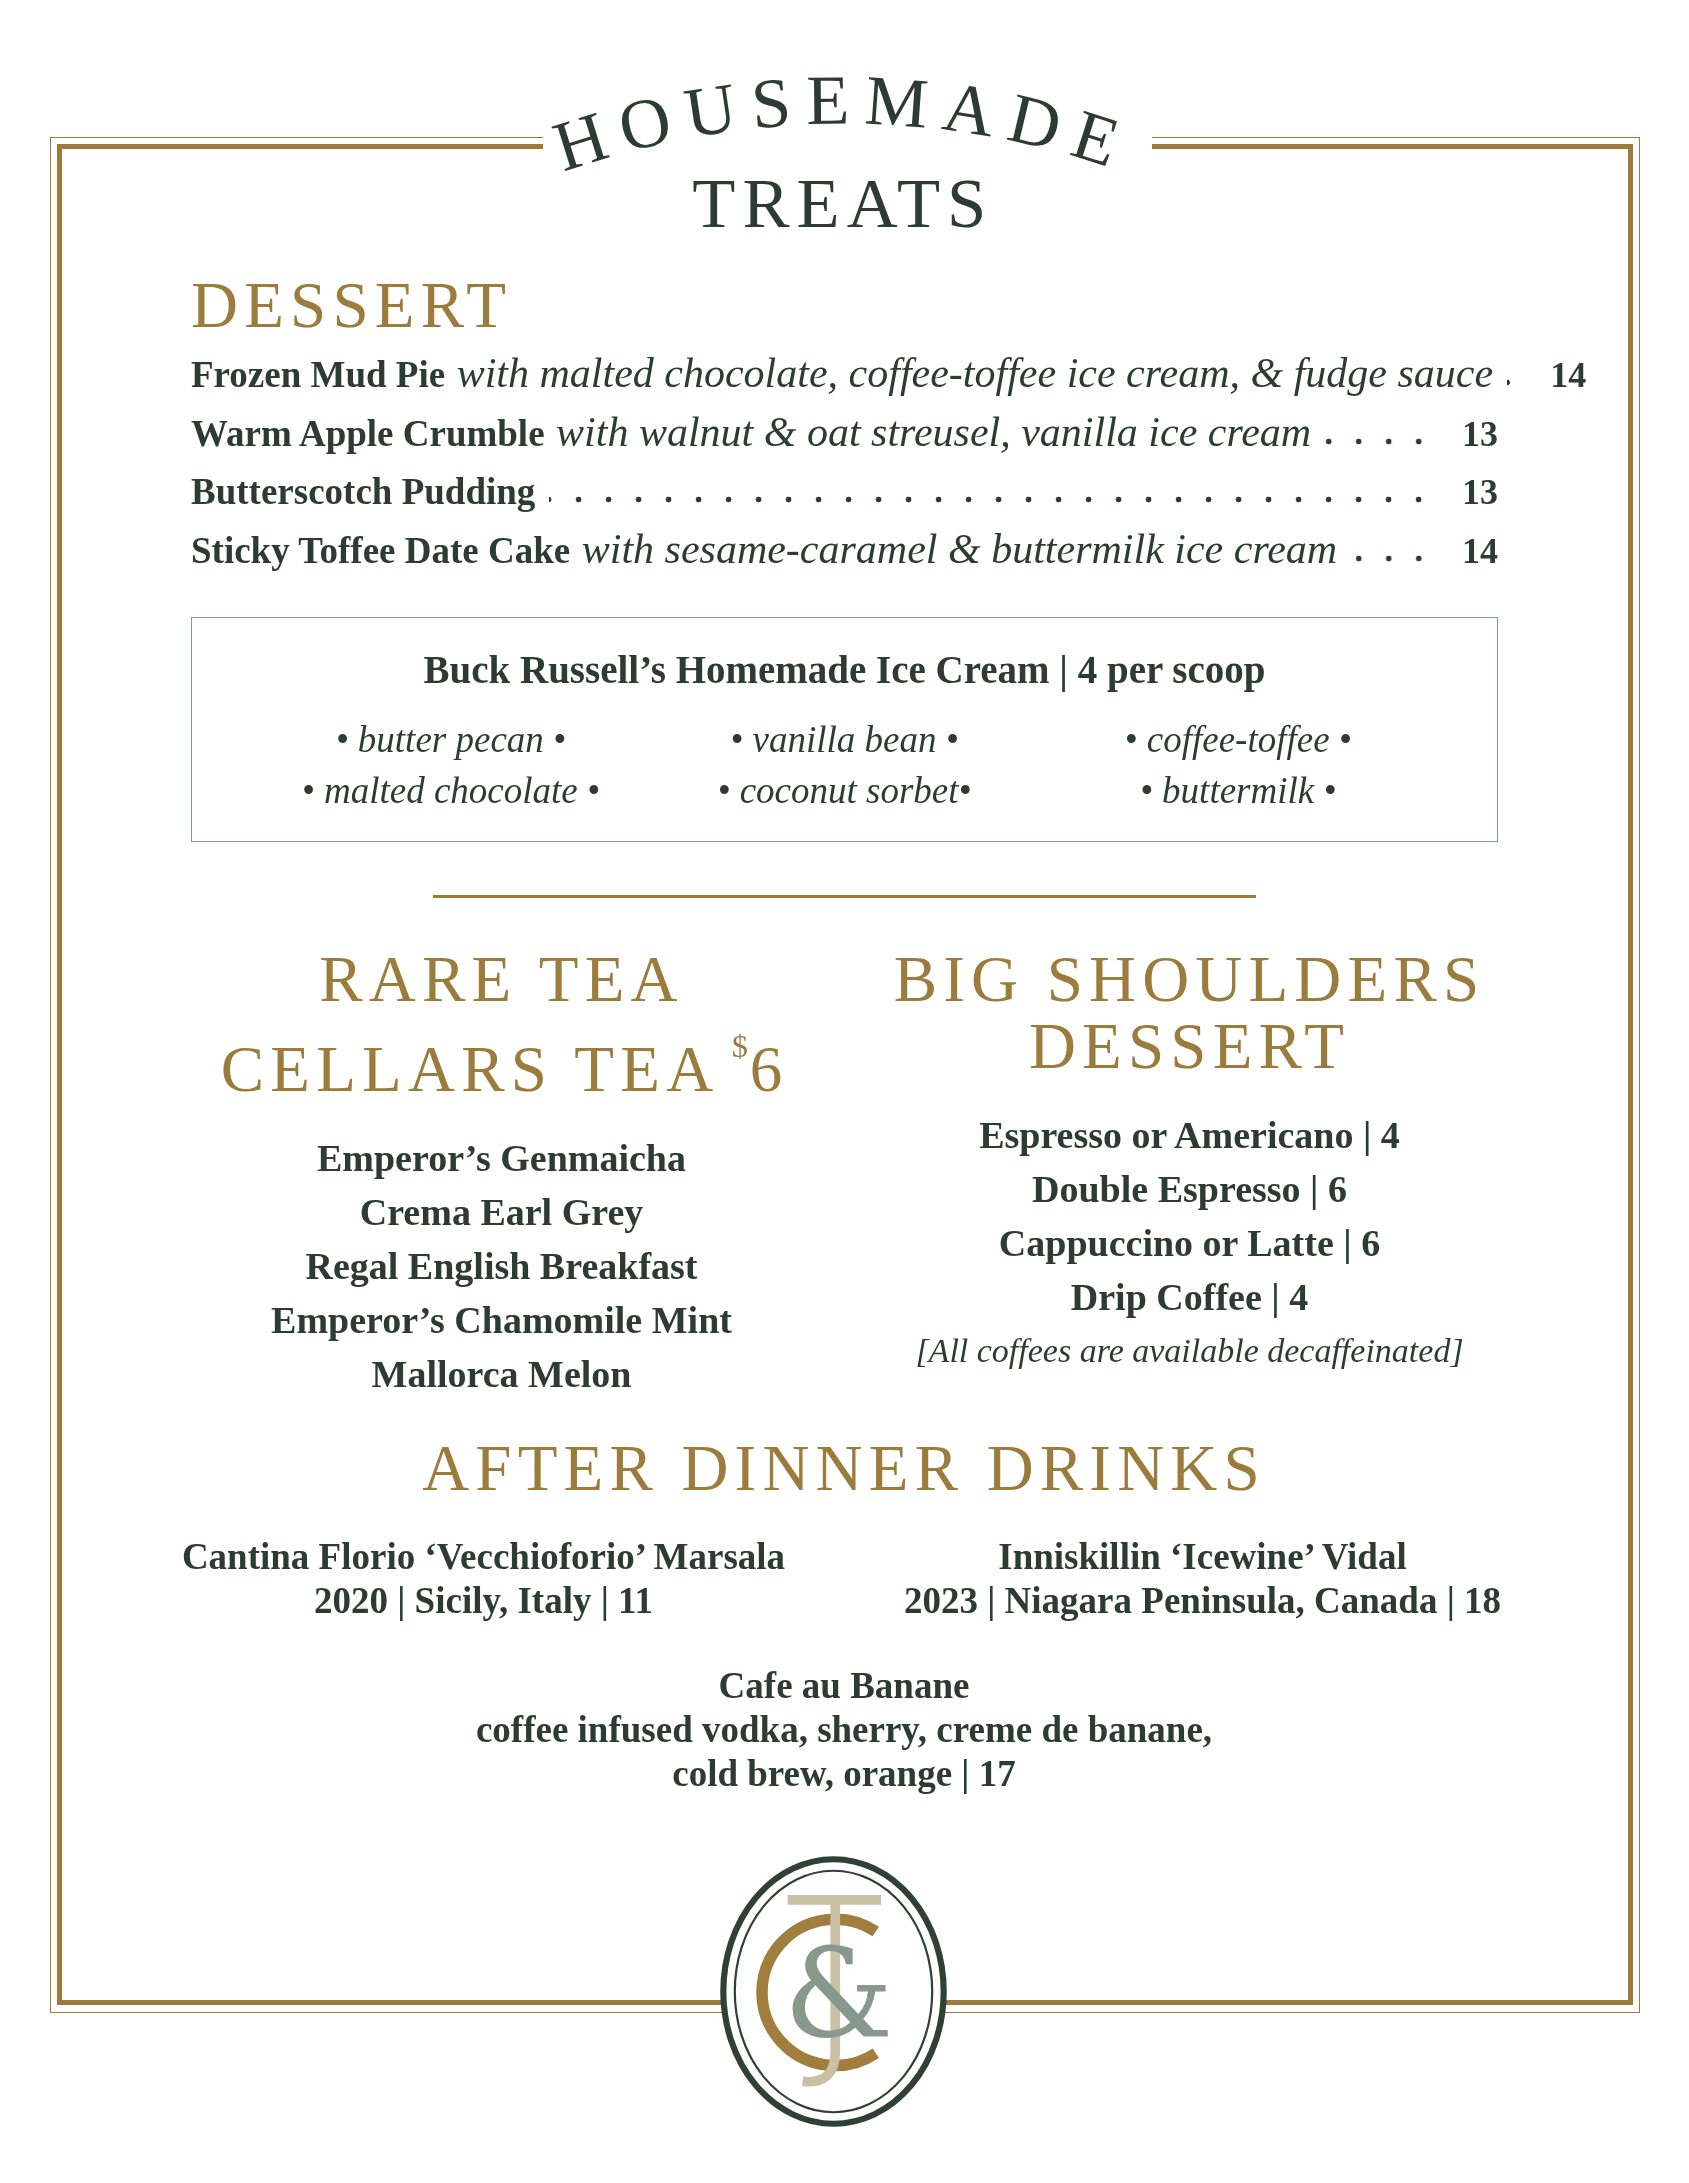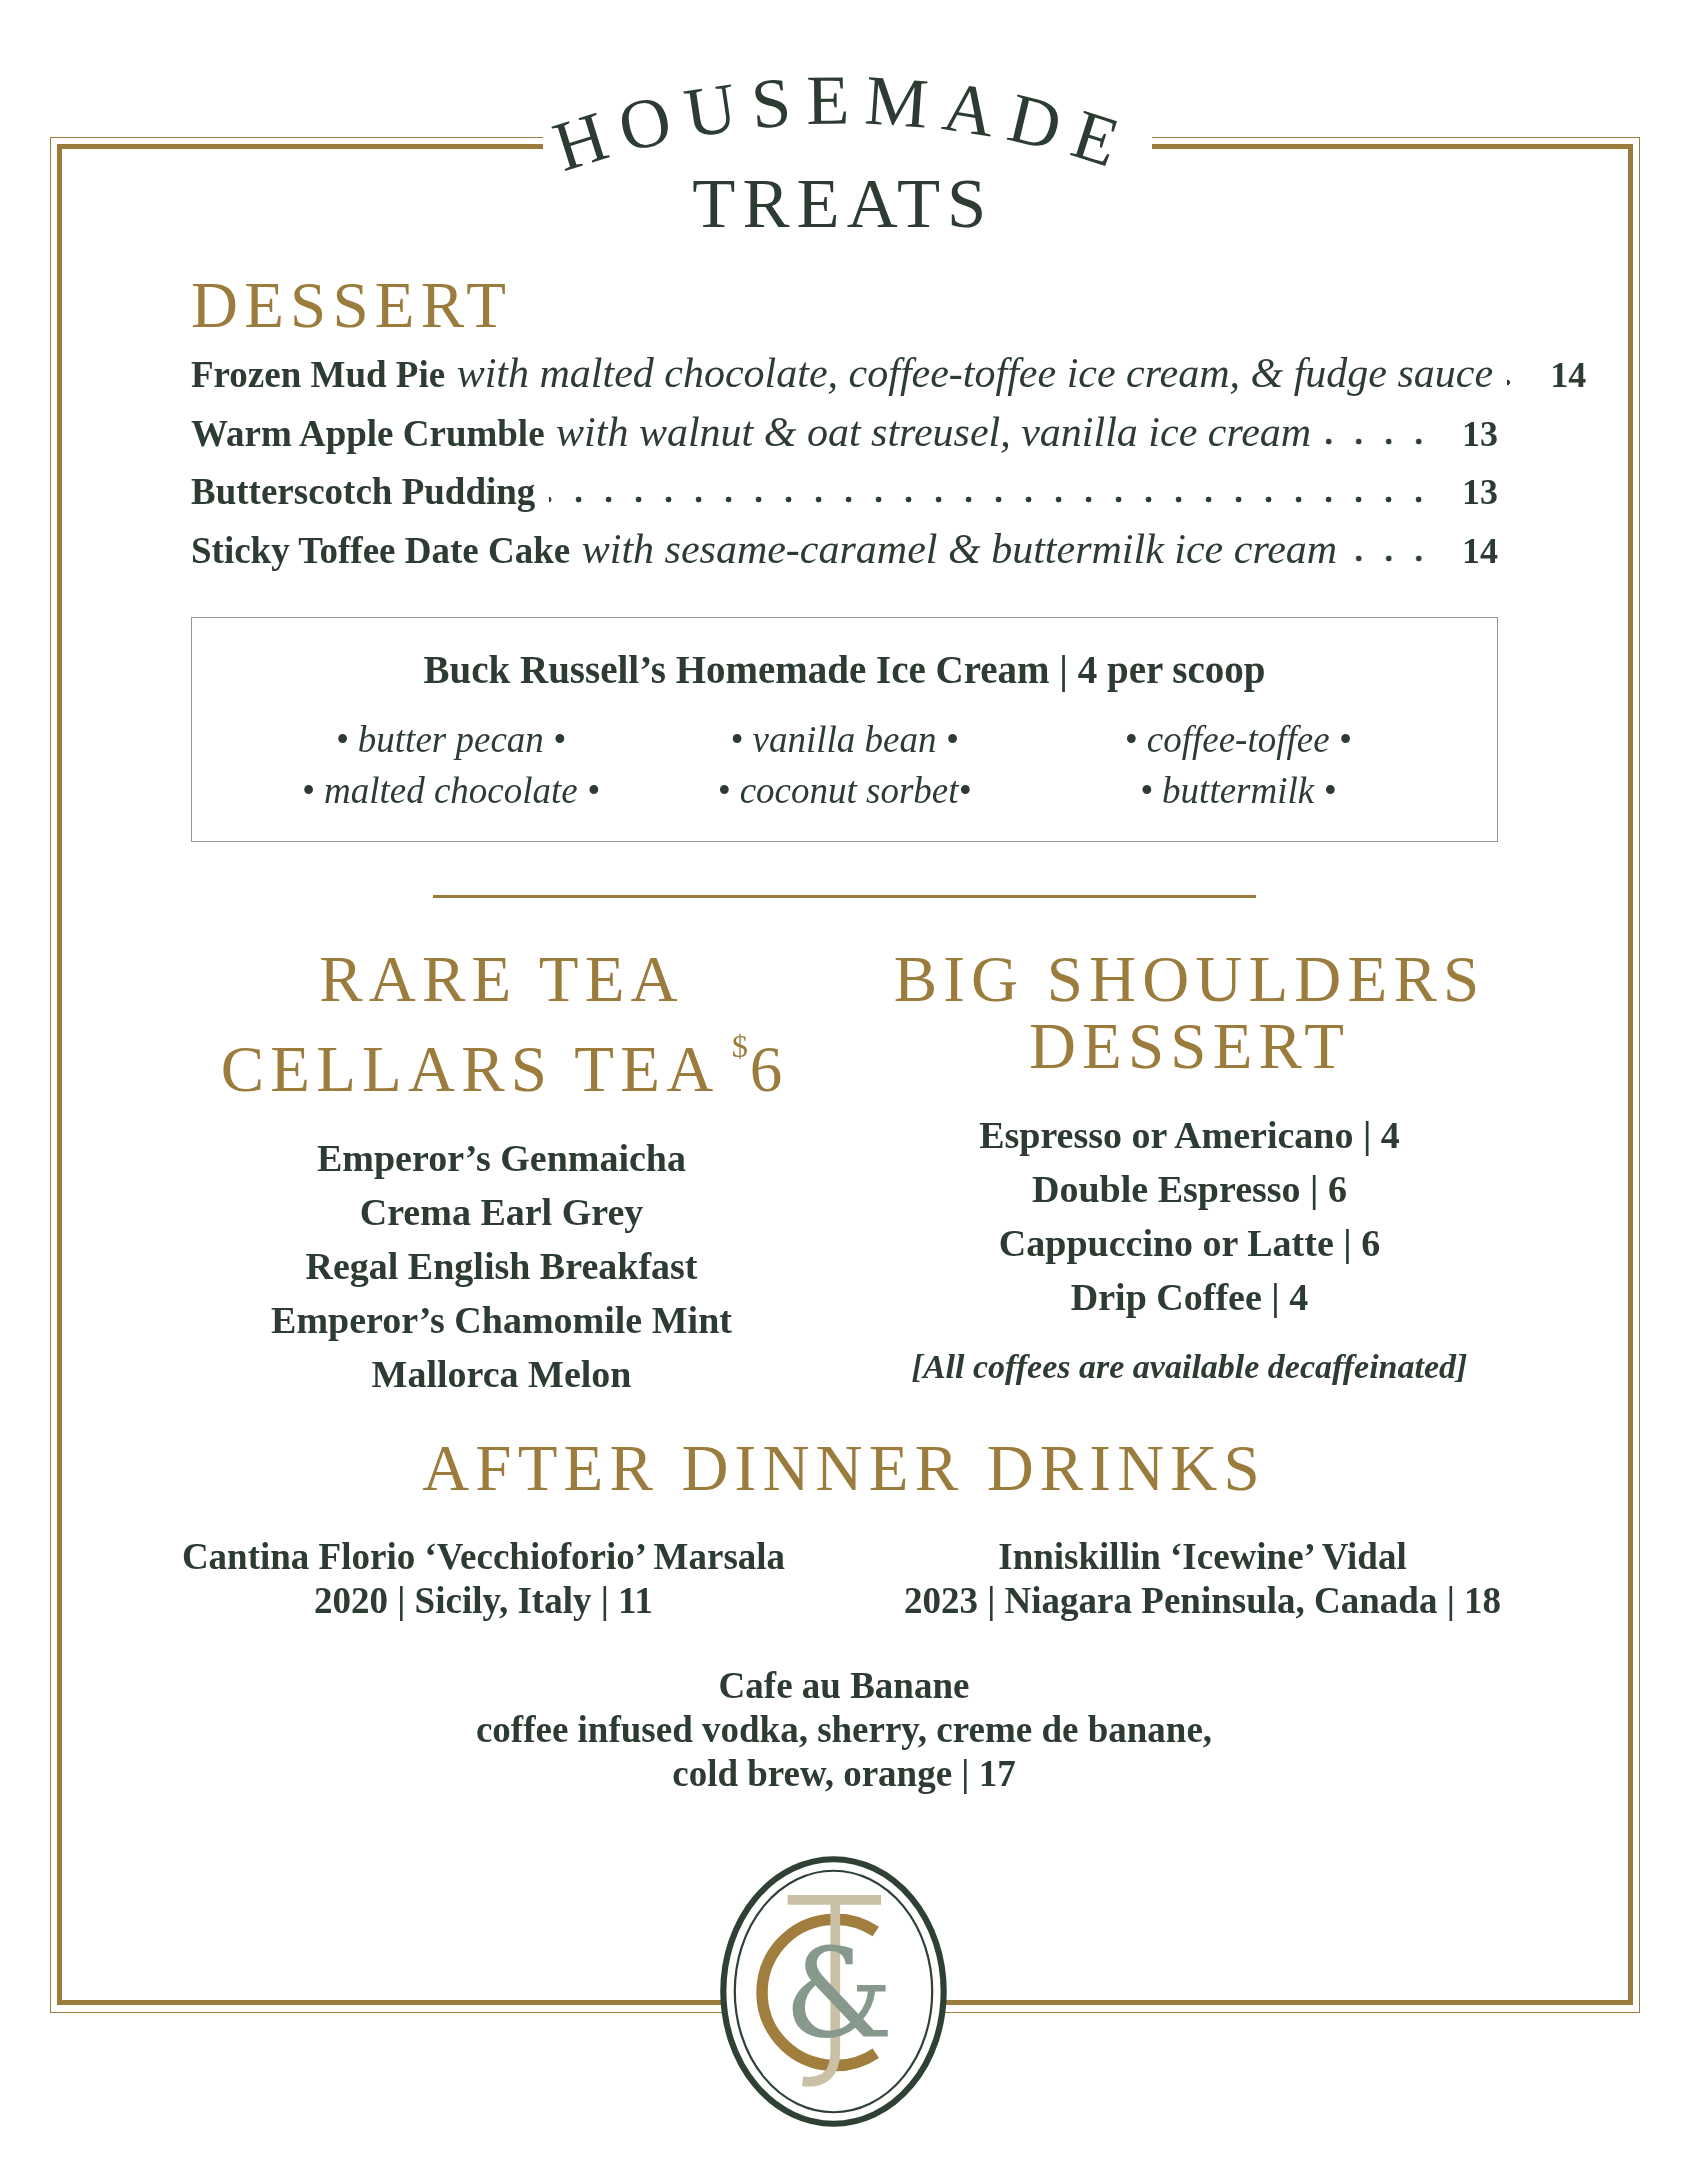--- a/index.html
+++ b/index.html
@@ -48,21 +48,21 @@
   .flavor{font-size:37px;line-height:37px;font-style:italic;text-align:center;font-weight:400;}
   
   .divider{position:absolute;left:433px;top:895px;width:823px;height:2.6px;background:var(--gold);}
   
   .col{position:absolute;top:946px;width:635px;text-align:center;}
   .col-heading{color:var(--gold);font-size:65px;line-height:67px;letter-spacing:6.2px;white-space:nowrap;}
   .tea-price{margin-left:12.4px;letter-spacing:0;}
   .tea-price sup{font-size:0.5em;vertical-align:34px;letter-spacing:0;margin-right:1.8px;}
   .col-list{margin-top:28px;}
   .col-item{font-size:38px;line-height:54px;font-weight:700;}
-  .col-note{font-size:34px;line-height:54px;font-style:italic;font-weight:700;margin-top:16px;}
+  .col-note{font-size:34px;line-height:54px;font-style:italic;font-weight:400;}
   
   .wines{position:absolute;left:124px;top:1535px;width:1438px;display:flex;}
   .wine{width:50%;text-align:center;}
   .wine-name{font-size:37px;line-height:44px;font-weight:700;}
   .wine-details{font-size:37px;line-height:44px;font-weight:700;text-align:center;}
   .cocktail{position:absolute;left:403px;top:1664px;width:882px;text-align:center;}
   .cocktail div{font-size:37px;line-height:44px;font-weight:700;}
   
   .logo-svg{position:absolute;left:717px;top:1854px;width:233px;height:275px;}
   .amp{font-family:"DejaVu Serif","Liberation Serif",serif;}

